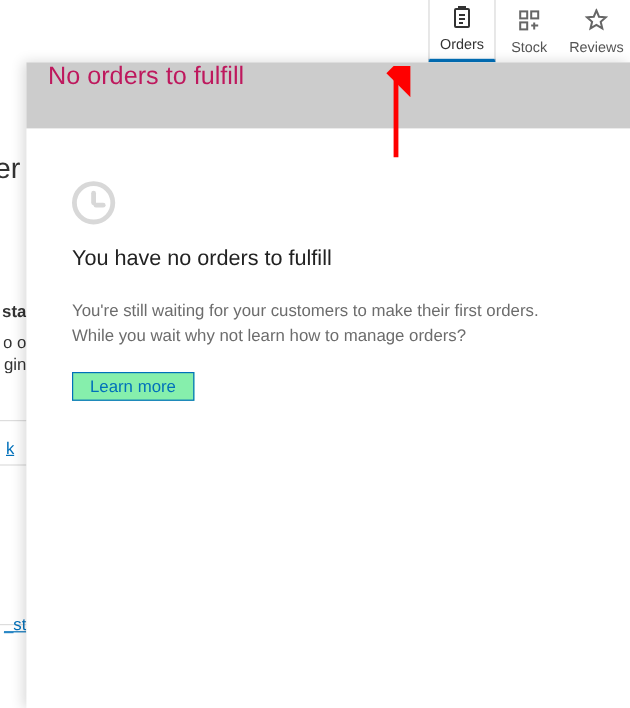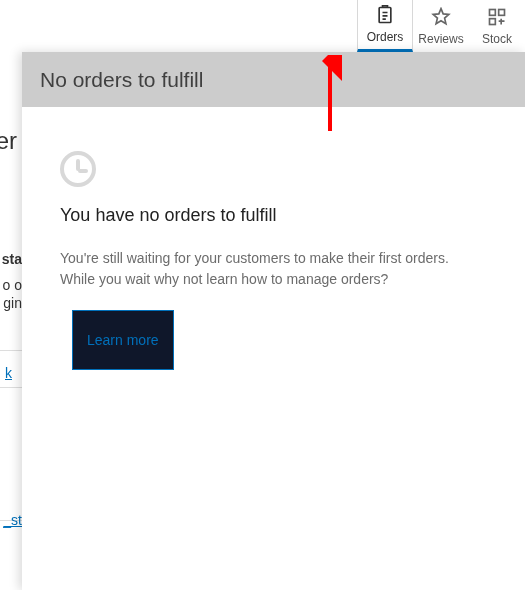--- a/index.html
+++ b/index.html
@@ -45,24 +45,24 @@
       left: 22px;
       right: 0;
       bottom: 0;
       background: #fff;
       box-shadow: -3px 0 10px rgba(0,0,0,0.15);
     }
     .panel-header {
       background: #ccc;
       height: 55px;
       display: flex;
-      align-items: center;
+      align-items: flex-start;
       padding-left: 18px;
       font-size: 21px;
-      color: #404040;
+      color: #be185d;
     }
     .panel-body {
       padding: 44px 38px;
     }
     .clock-circle {
       width: 36px;
       height: 36px;
       border: 4px solid #d8d8d8;
       border-radius: 50%;
       position: relative;
@@ -97,27 +97,26 @@
     }
     .empty-desc {
       font-size: 14px;
       color: #6c6c6c;
       line-height: 1.5;
       margin-bottom: 20px;
       max-width: 420px;
     }
     .learn-btn {
       display: inline-block;
-      padding: 21px 14px;
+      padding: 3px 14px;
       border: 1px solid #0070ba;
       color: #0070ba;
       font-size: 14px;
-      background: #0f172a;
+      background: #86efac;
       cursor: pointer;
-      margin-left: 12px;
     }
     .bg-left {
       position: absolute;
       left: 0;
       top: 52px;
       width: 22px;
       height: 538px;
       font-size: 14px;
       color: #333;
     }
@@ -156,35 +155,35 @@
         <rect x="5" y="3" width="14" height="18" rx="1"></rect>
         <path d="M9 3V1h6v2"></path>
         <path d="M9 9h6M9 13h6M9 17h4"></path>
       </svg>
     </span>
     <span>Orders</span>
   </div>
   <div class="tab">
     <span>
       <svg viewBox="0 0 24 24" fill="none" stroke="#666" stroke-width="2">
-        <path d="M12 2l2.6 6.3 6.8.6-5.1 4.5 1.6 6.6L12 16.5 6.1 20l1.6-6.6L2.6 8.9l6.8-.6L12 2z"></path>
-      </svg>
-    </span>
-    <span>Reviews</span>
-  </div>
-  <div class="tab">
-    <span>
-      <svg viewBox="0 0 24 24" fill="none" stroke="#666" stroke-width="2">
         <rect x="3" y="3" width="7" height="7"></rect>
         <rect x="14" y="3" width="7" height="7"></rect>
         <rect x="3" y="14" width="7" height="7"></rect>
         <path d="M17 14v7M14 17h7"></path>
       </svg>
     </span>
     <span>Stock</span>
+  </div>
+  <div class="tab">
+    <span>
+      <svg viewBox="0 0 24 24" fill="none" stroke="#666" stroke-width="2">
+        <path d="M12 2l2.6 6.3 6.8.6-5.1 4.5 1.6 6.6L12 16.5 6.1 20l1.6-6.6L2.6 8.9l6.8-.6L12 2z"></path>
+      </svg>
+    </span>
+    <span>Reviews</span>
   </div>
 </div>
 
 <div class="panel">
   <div class="panel-header">
     <span>No orders to fulfill</span>
   </div>
   <div class="panel-body">
     <div class="clock-circle"></div>
     <div class="empty-title">You have no orders to fulfill</div>

